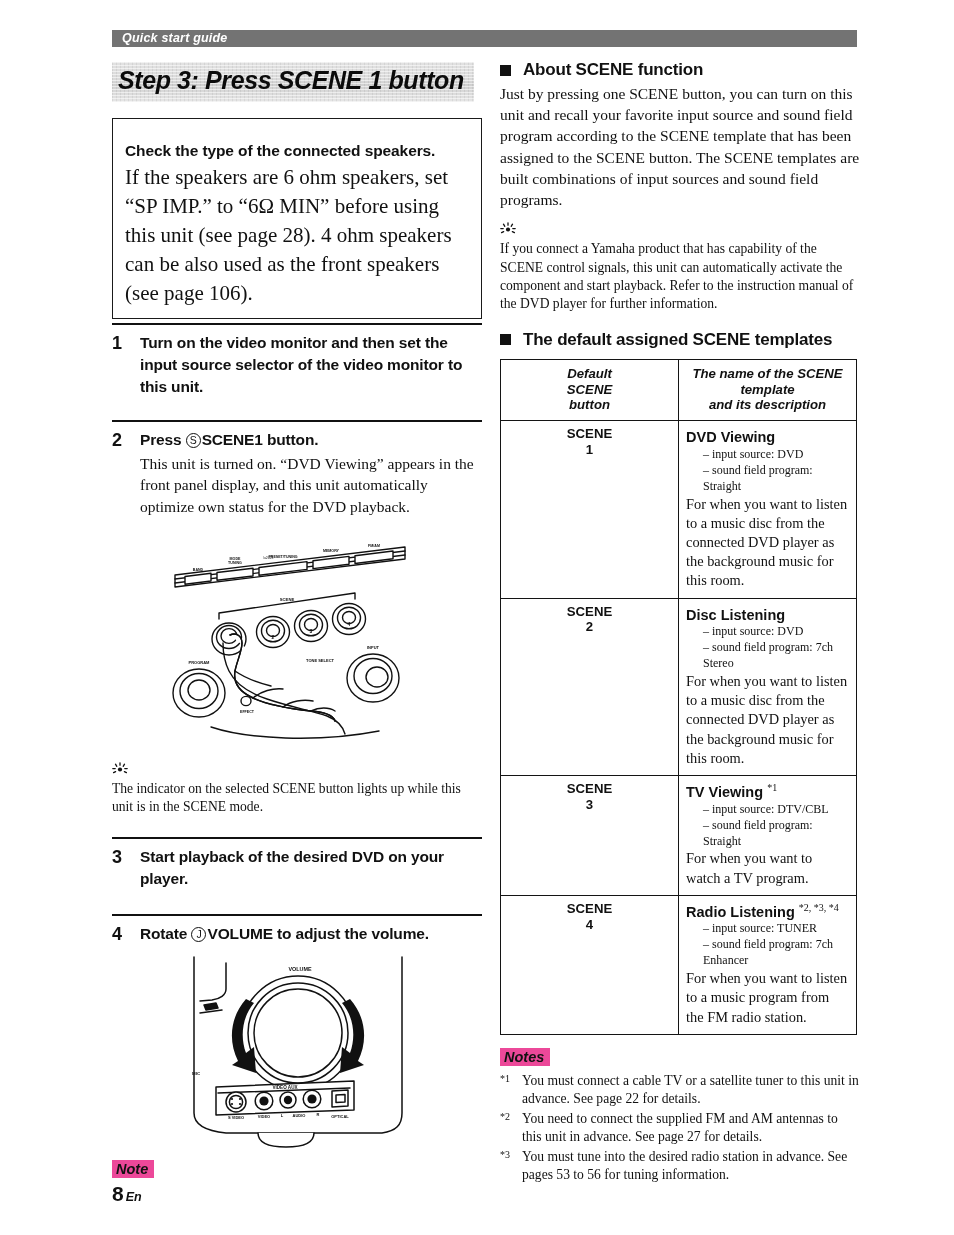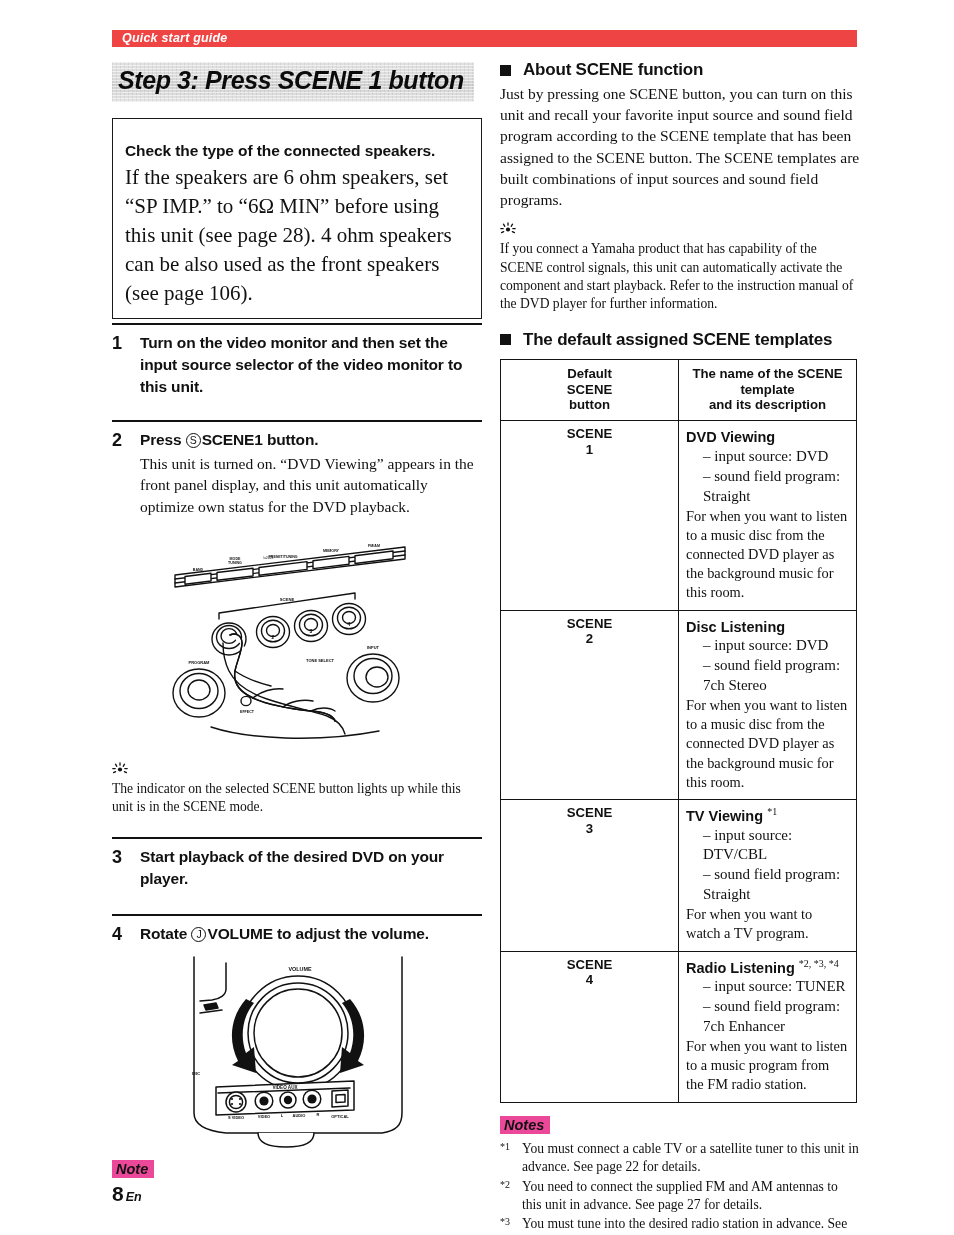--- a/index.html
+++ b/index.html
@@ -22,21 +22,21 @@
     height: 1235px;
   }
 
   
   .header-bar {
     position: absolute;
     left: 112px;
     top: 30px;
     width: 745px;
     height: 17px;
-    background: #ef4444;
+    background: #737373;
   }
   .header-bar-label {
     position: absolute;
     left: 10px;
     top: 1px;
     font-family: "Liberation Sans", sans-serif;
     font-style: italic;
     font-weight: bold;
     font-size: 12.5px;
     color: #ffffff;
@@ -220,20 +220,21 @@
     vertical-align: top;
     padding: 5px 7px 7px 7px;
   }
   table.scene-table th {
     text-align: center;
     font-family: "Liberation Sans", sans-serif;
     font-weight: bold;
     font-size: 13.2px;
     line-height: 1.2;
     padding: 6px 4px 7px 4px;
+    font-style: italic;
   }
   td.btn-cell {
     text-align: center;
     font-family: "Liberation Sans", sans-serif;
     font-weight: bold;
     font-size: 13.2px;
     line-height: 1.2;
     width: 66px;
     padding-top: 7px;
   }
@@ -242,21 +243,21 @@
     font-weight: bold;
     font-size: 14.5px;
     line-height: 1.3;
   }
   .tpl-name sup {
     font-family: "Liberation Serif", serif;
     font-weight: normal;
     font-size: 10px;
   }
   .tpl-line {
-    font-size: 15px;
+    font-size: 12px;
     line-height: 1.33;
     padding-left: 17px;
   }
   .tpl-desc {
     font-size: 14.4px;
     line-height: 1.33;
   }
 
   
   .footnotes {

